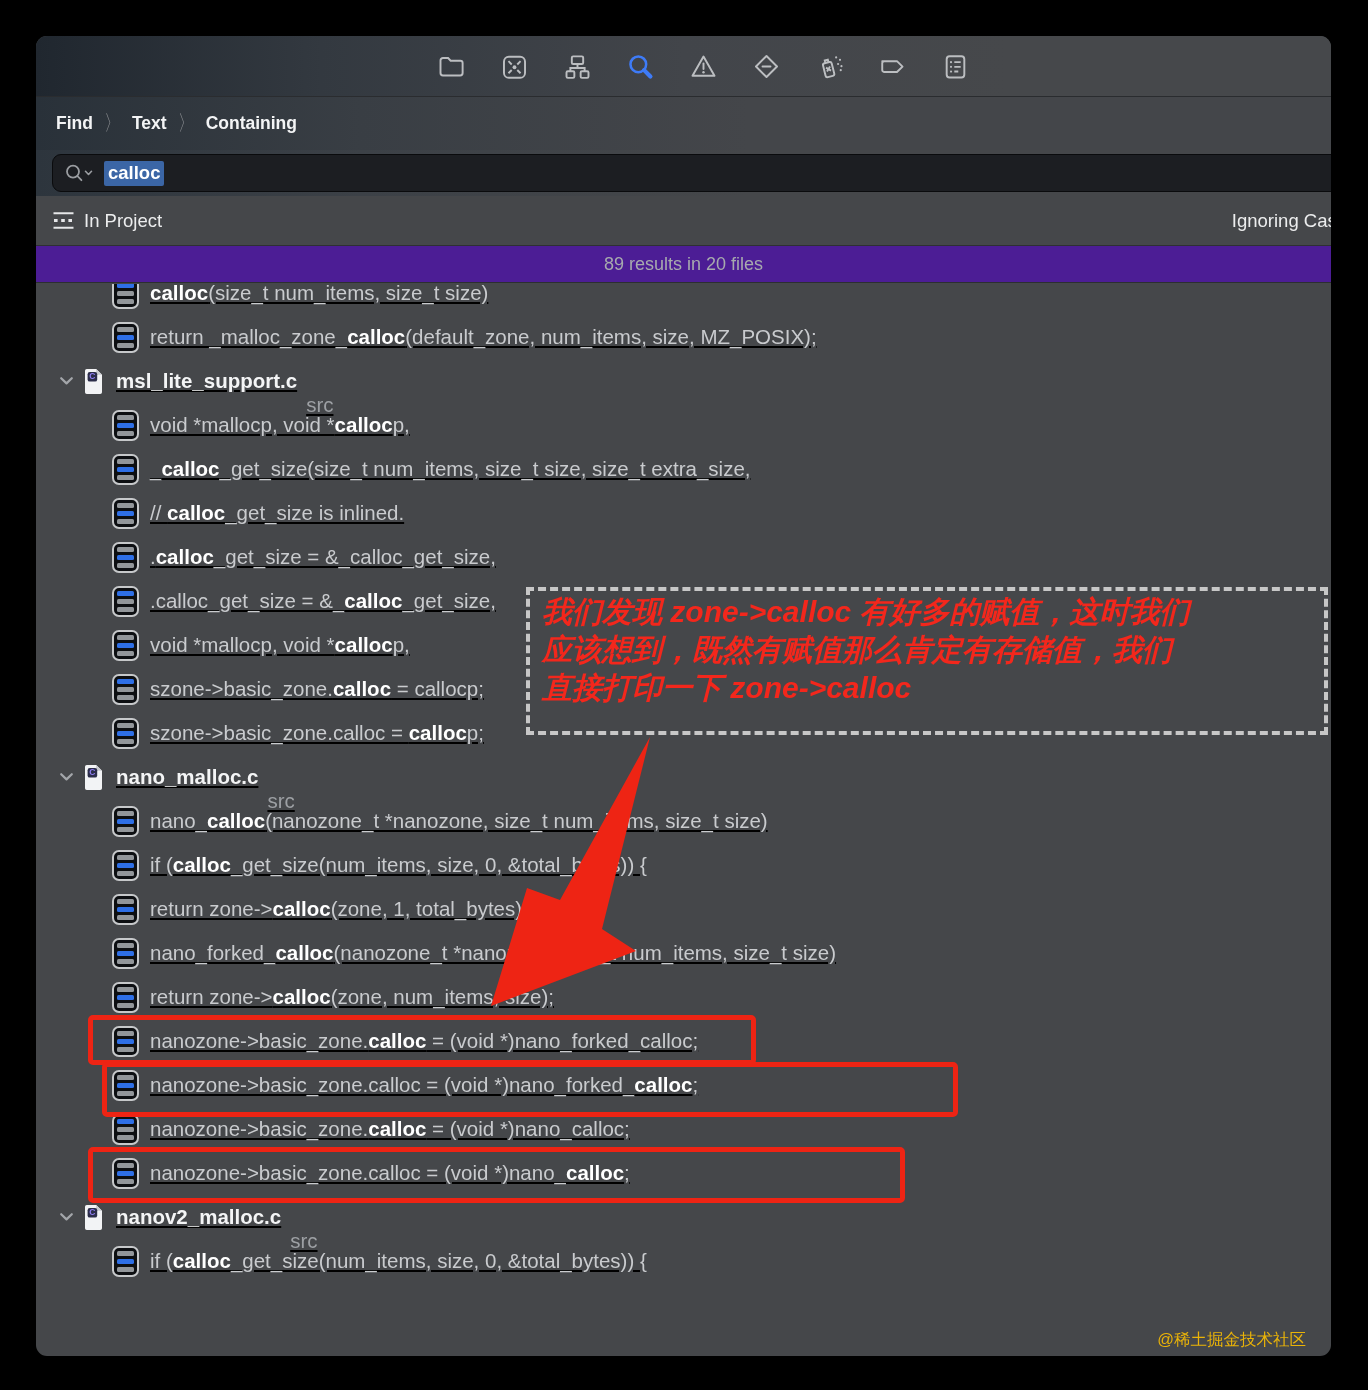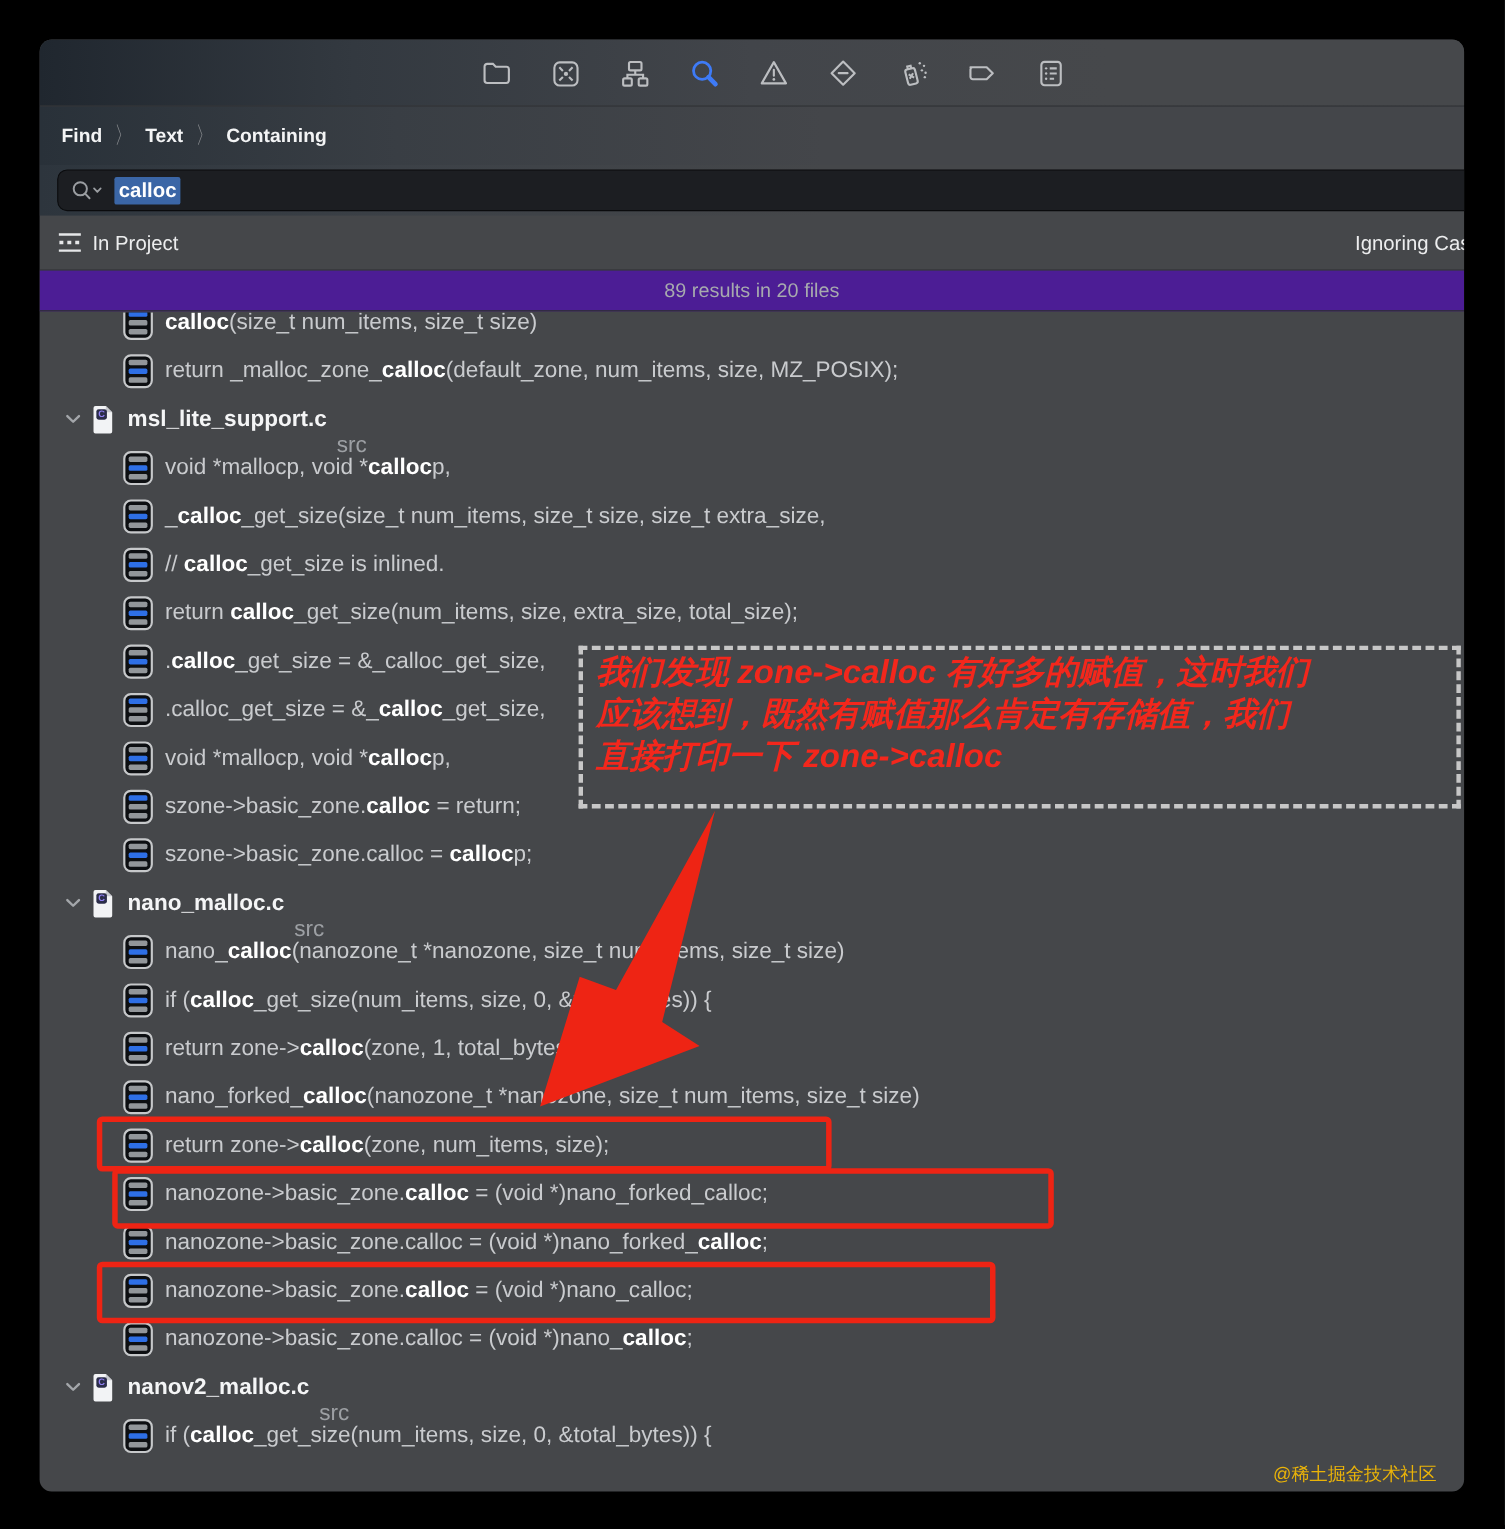--- a/index.html
+++ b/index.html
@@ -55,21 +55,21 @@
     color:#ecedee; font-size:18.5px; font-weight:500; white-space:nowrap;
   }
   .count-band {
     position:absolute; top:210px; left:0; right:0; height:37px;
     background:#4c1d95; border-bottom:1px solid #2c2e31;
     display:flex; align-items:center; justify-content:center;
     color:#a7aaae; font-size:18px;
   }
   
   .list { position:absolute; top:248px; left:0; right:0; bottom:0; overflow:hidden; }
-  .list-inner { margin-top:-13px; }
+  .list-inner { margin-top:-13px;text-decoration:underline; }
   .row { height:44px; display:flex; align-items:center; font-size:20.5px; color:#c9cbce; white-space:nowrap; }
   .row.match { padding-left:76px; }
   .snip {
     width:27px; height:31px; flex:none;
     border:2px solid #c6c8ca; border-radius:7px; background:#0d0f12;
     display:flex; flex-direction:column; align-items:center; justify-content:center; gap:3px;
   }
   .snip i { display:block; width:17px; height:5px; border-radius:1.5px; background:#92969a; }
   .snip i.hl { background:#2e6fe6; }
   .mtxt { margin-left:11px; }
@@ -266,28 +266,20 @@
             <i></i>
           </span>
           <span class="mtxt"><span>// </span><b>calloc</b><span>_get_size is inlined.</span></span>
         </div>
         <div class="row match">
           <span class="snip">
             <i></i>
             <i class="hl"></i>
             <i></i>
           </span>
-          <span class="mtxt"><span>return </span><b>calloc</b><span>_get_size(num_items, size, extra_size, total_size);</span></span>
-        </div>
-        <div class="row match">
-          <span class="snip">
-            <i></i>
-            <i class="hl"></i>
-            <i></i>
-          </span>
           <span class="mtxt"><span>.</span><b>calloc</b><span>_get_size = &amp;_calloc_get_size,</span></span>
         </div>
         <div class="row match">
           <span class="snip">
             <i class="hl"></i>
             <i></i>
             <i></i>
           </span>
           <span class="mtxt"><span>.calloc_get_size = &amp;_</span><b>calloc</b><span>_get_size,</span></span>
         </div>
@@ -298,21 +290,21 @@
             <i></i>
           </span>
           <span class="mtxt"><span>void *mallocp, void *</span><b>calloc</b><span>p,</span></span>
         </div>
         <div class="row match">
           <span class="snip">
             <i class="hl"></i>
             <i></i>
             <i></i>
           </span>
-          <span class="mtxt"><span>szone-&gt;basic_zone.</span><b>calloc</b><span> = return;</span></span>
+          <span class="mtxt"><span>szone-&gt;basic_zone.</span><b>calloc</b><span> = callocp;</span></span>
         </div>
         <div class="row match">
           <span class="snip">
             <i></i>
             <i class="hl"></i>
             <i></i>
           </span>
           <span class="mtxt"><span>szone-&gt;basic_zone.calloc = </span><b>calloc</b><span>p;</span></span>
         </div>
         <div class="row file">

